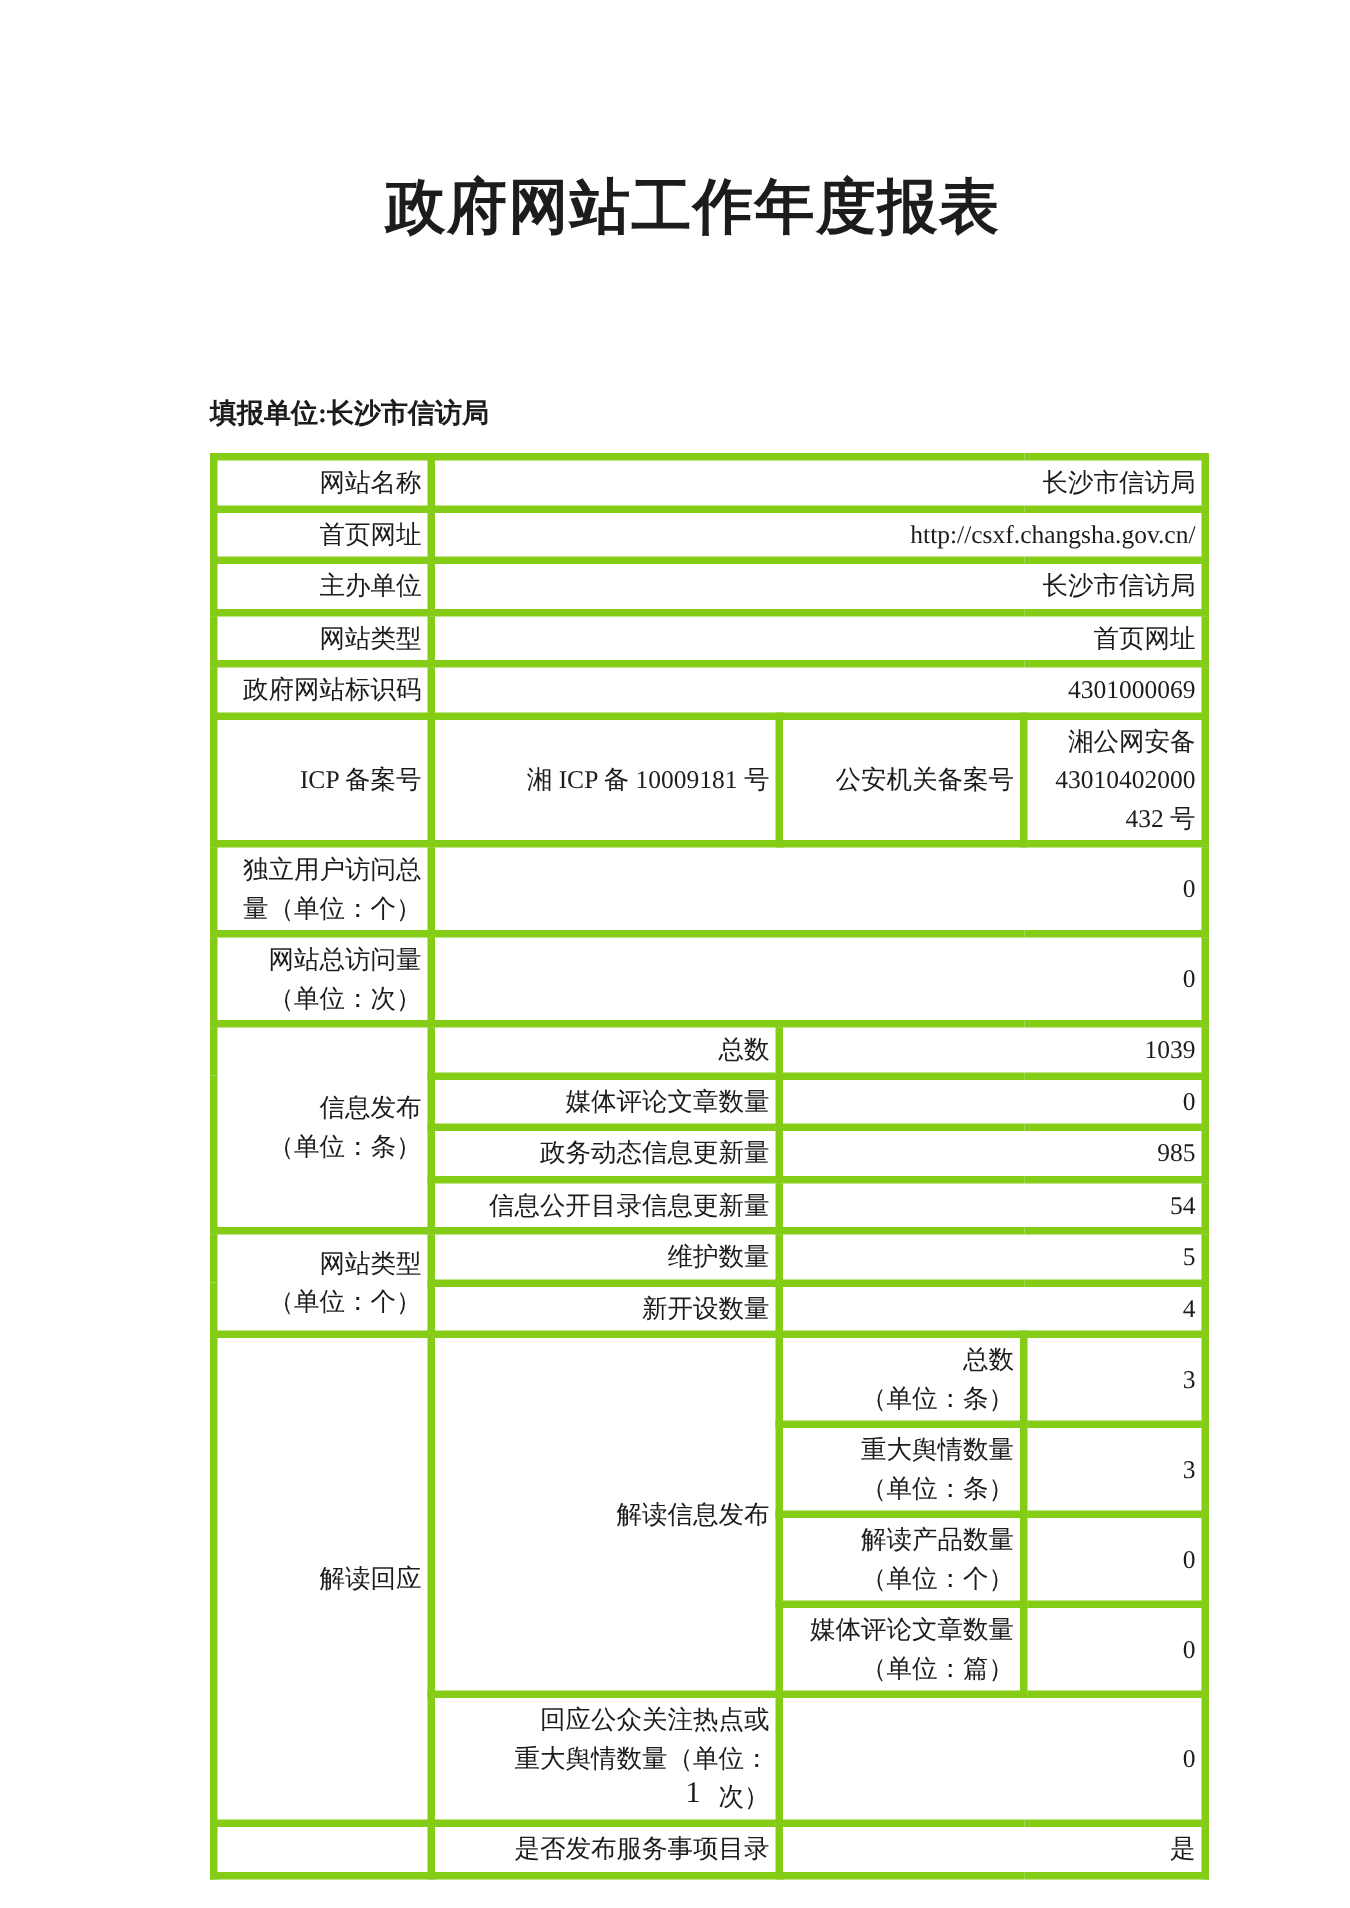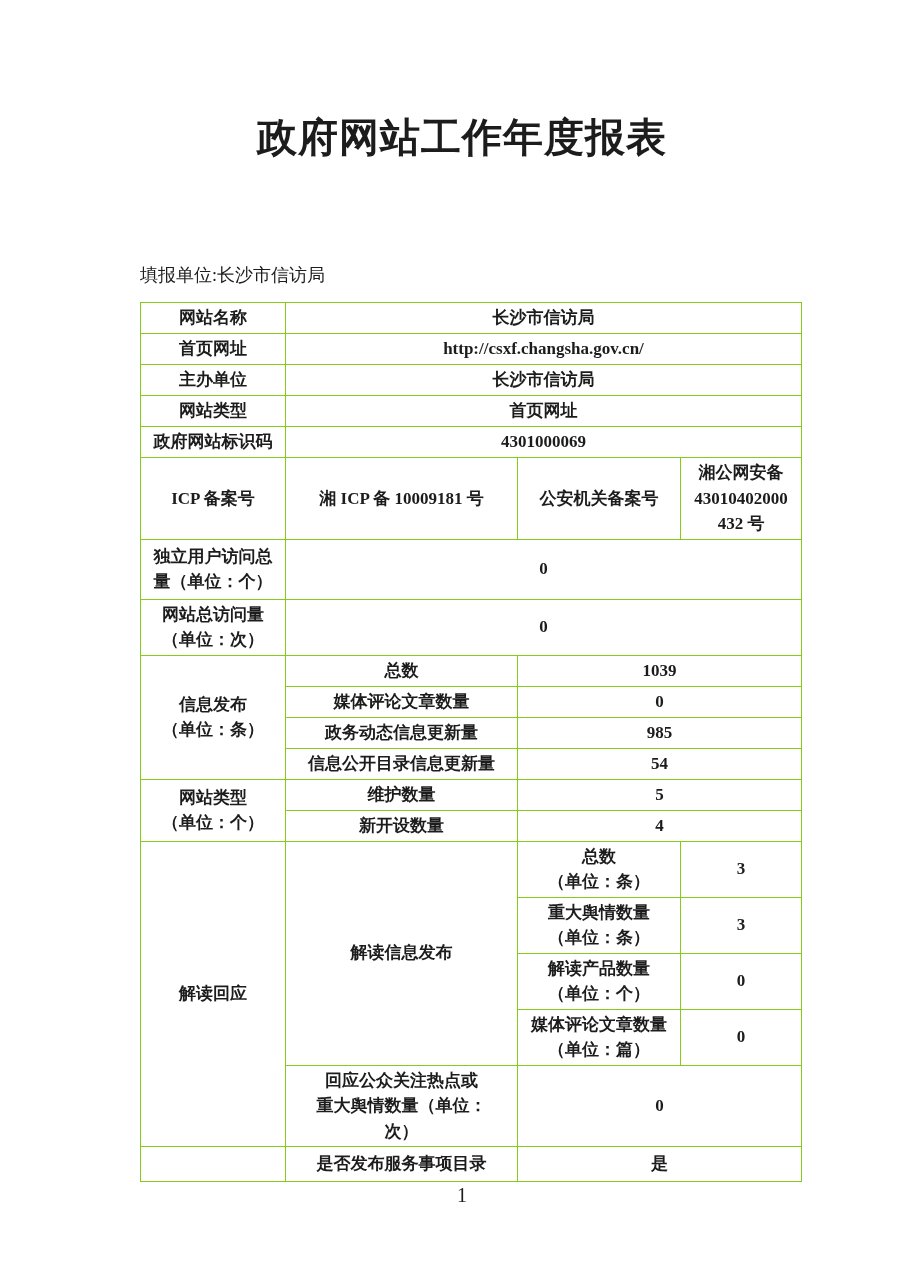--- a/index.html
+++ b/index.html
@@ -16,36 +16,35 @@
     position: absolute; top: 110px; left: 0; width: 900px;
     text-align: center; font-size: 40px; font-weight: bold;
     letter-spacing: 1px; white-space: nowrap;
   }
   .doc-subtitle {
     position: absolute; top: 191px; left: 0; width: 900px;
     text-align: center; font-size: 21px;
   }
   .report-unit {
     position: absolute; top: 263px; left: 128px;
-    font-size: 18px; font-weight: normal;
+    font-size: 18px; font-weight: bold;
   }
 
   table.report {
     position: absolute; top: 302px; left: 128px;
     border-collapse: collapse; table-layout: fixed;
     width: 661px;
   }
   table.report td {
-    border: 1px solid #84cc16;
-    text-align: center; vertical-align: middle;
+    border: 5px solid #84cc16;
+    text-align: right; vertical-align: middle;
     font-size: 17px; line-height: 1.5;
     padding: 2px 4px;
     white-space: pre-line;
     overflow: hidden;
-    font-weight: bold;
   }
   col.c1 { width: 145px; }
   col.c2 { width: 232px; }
   col.c3 { width: 163px; }
   col.c4 { width: 121px; }
 
   tr.h31 { height: 31px; }
   tr.h35 { height: 35px; }
   tr.h51 { height: 51px; }
   tr.h52 { height: 52px; }

